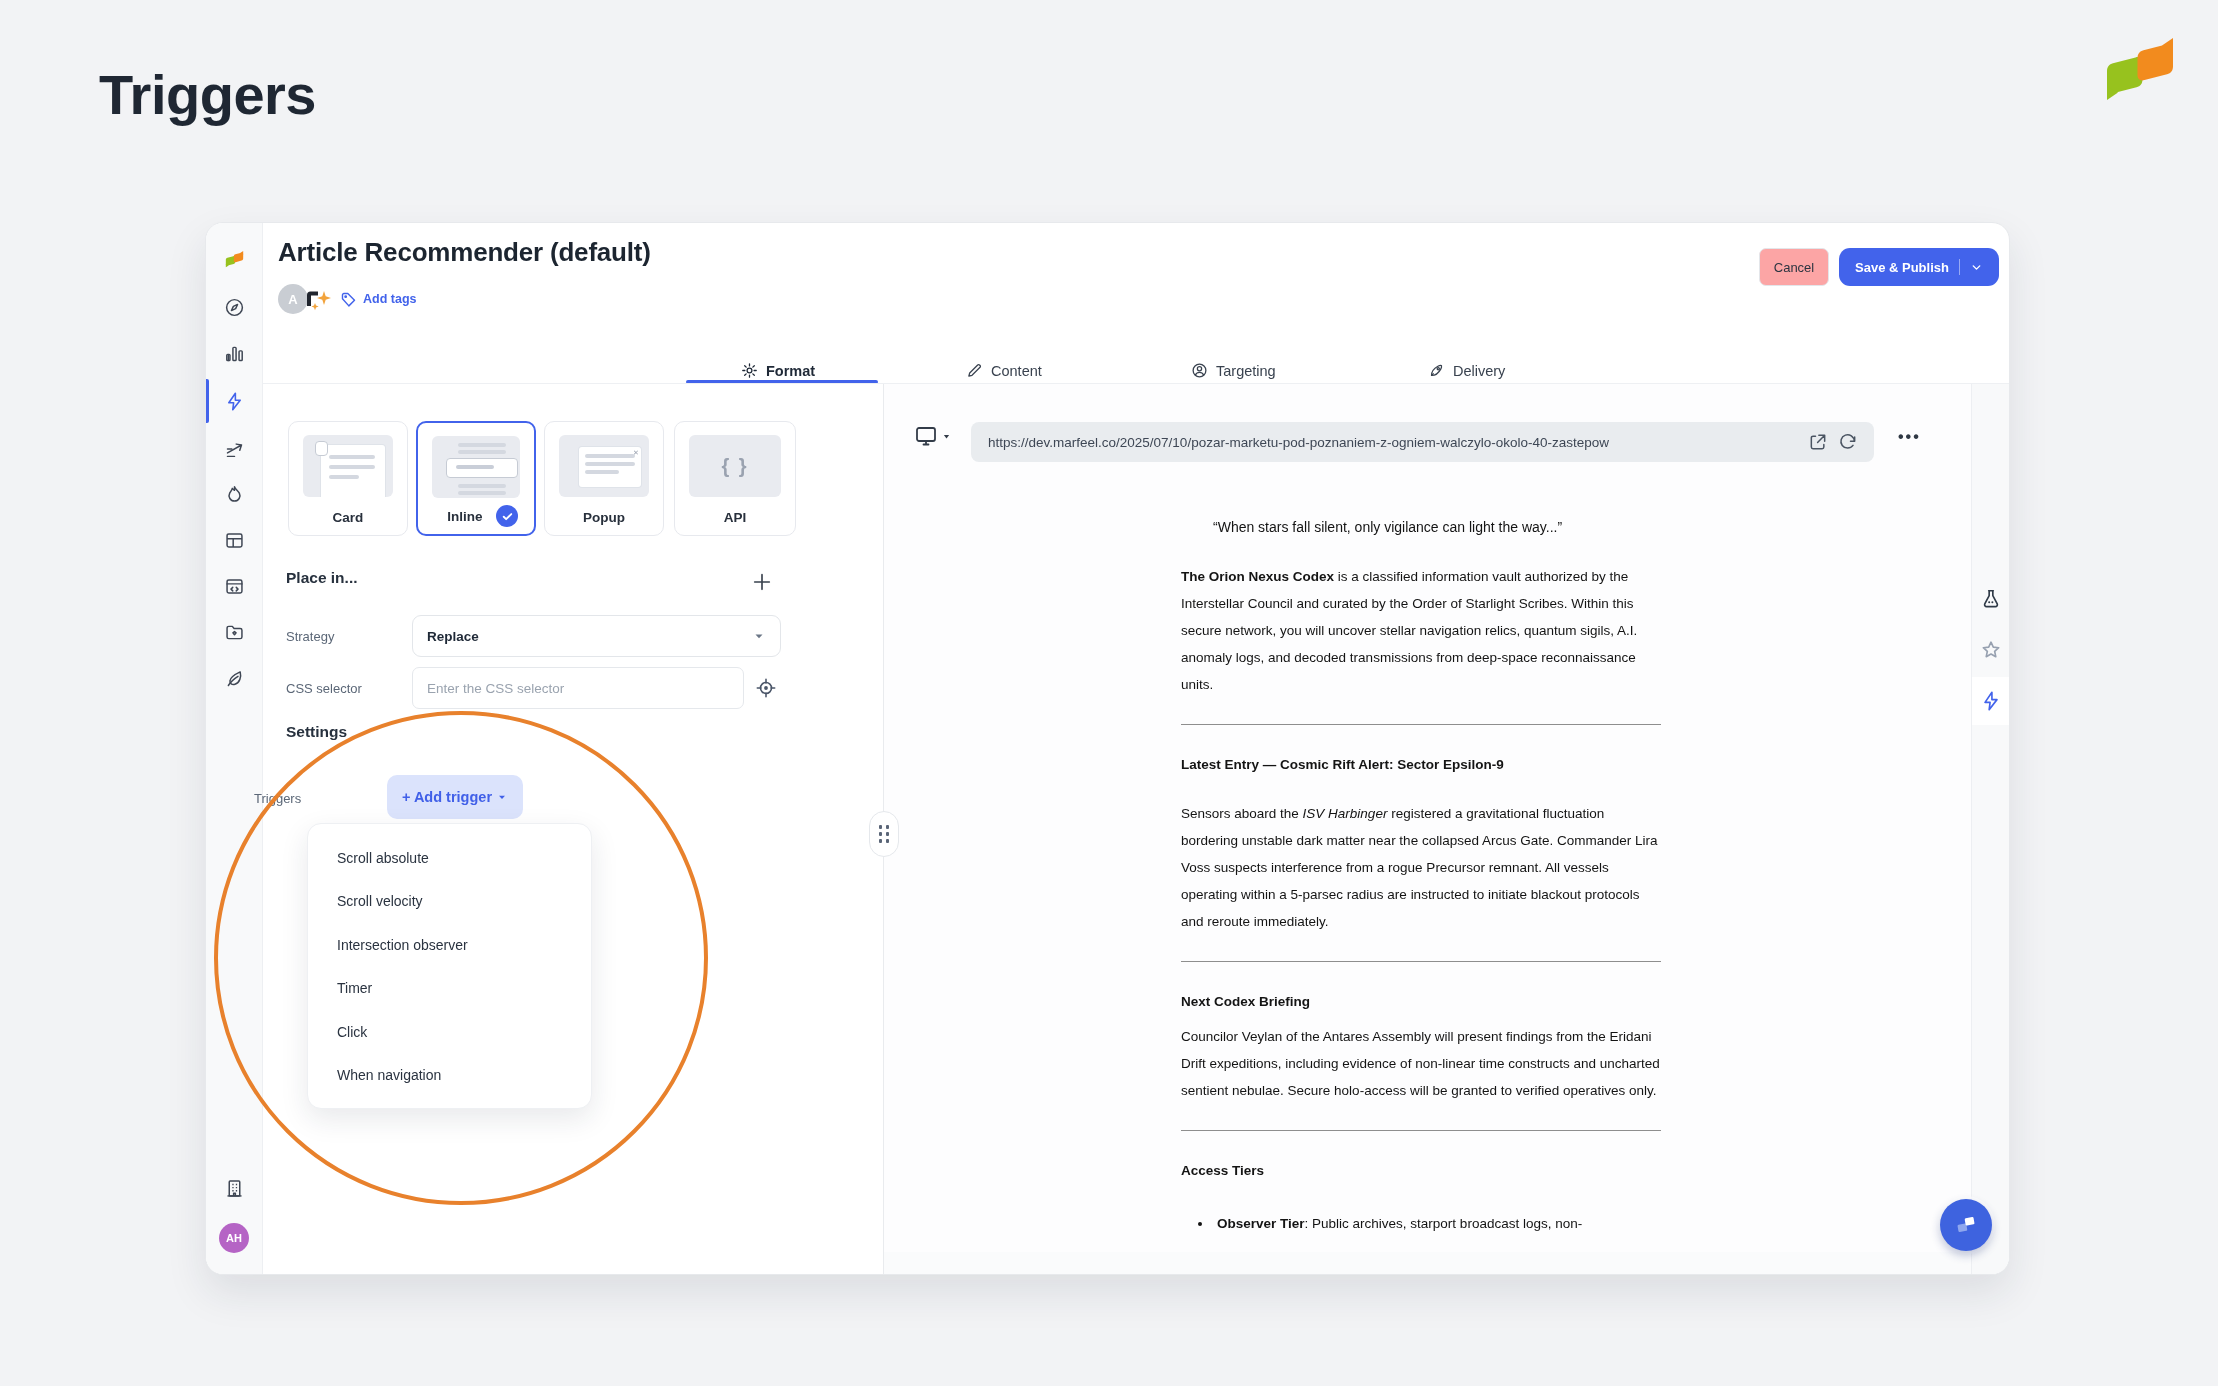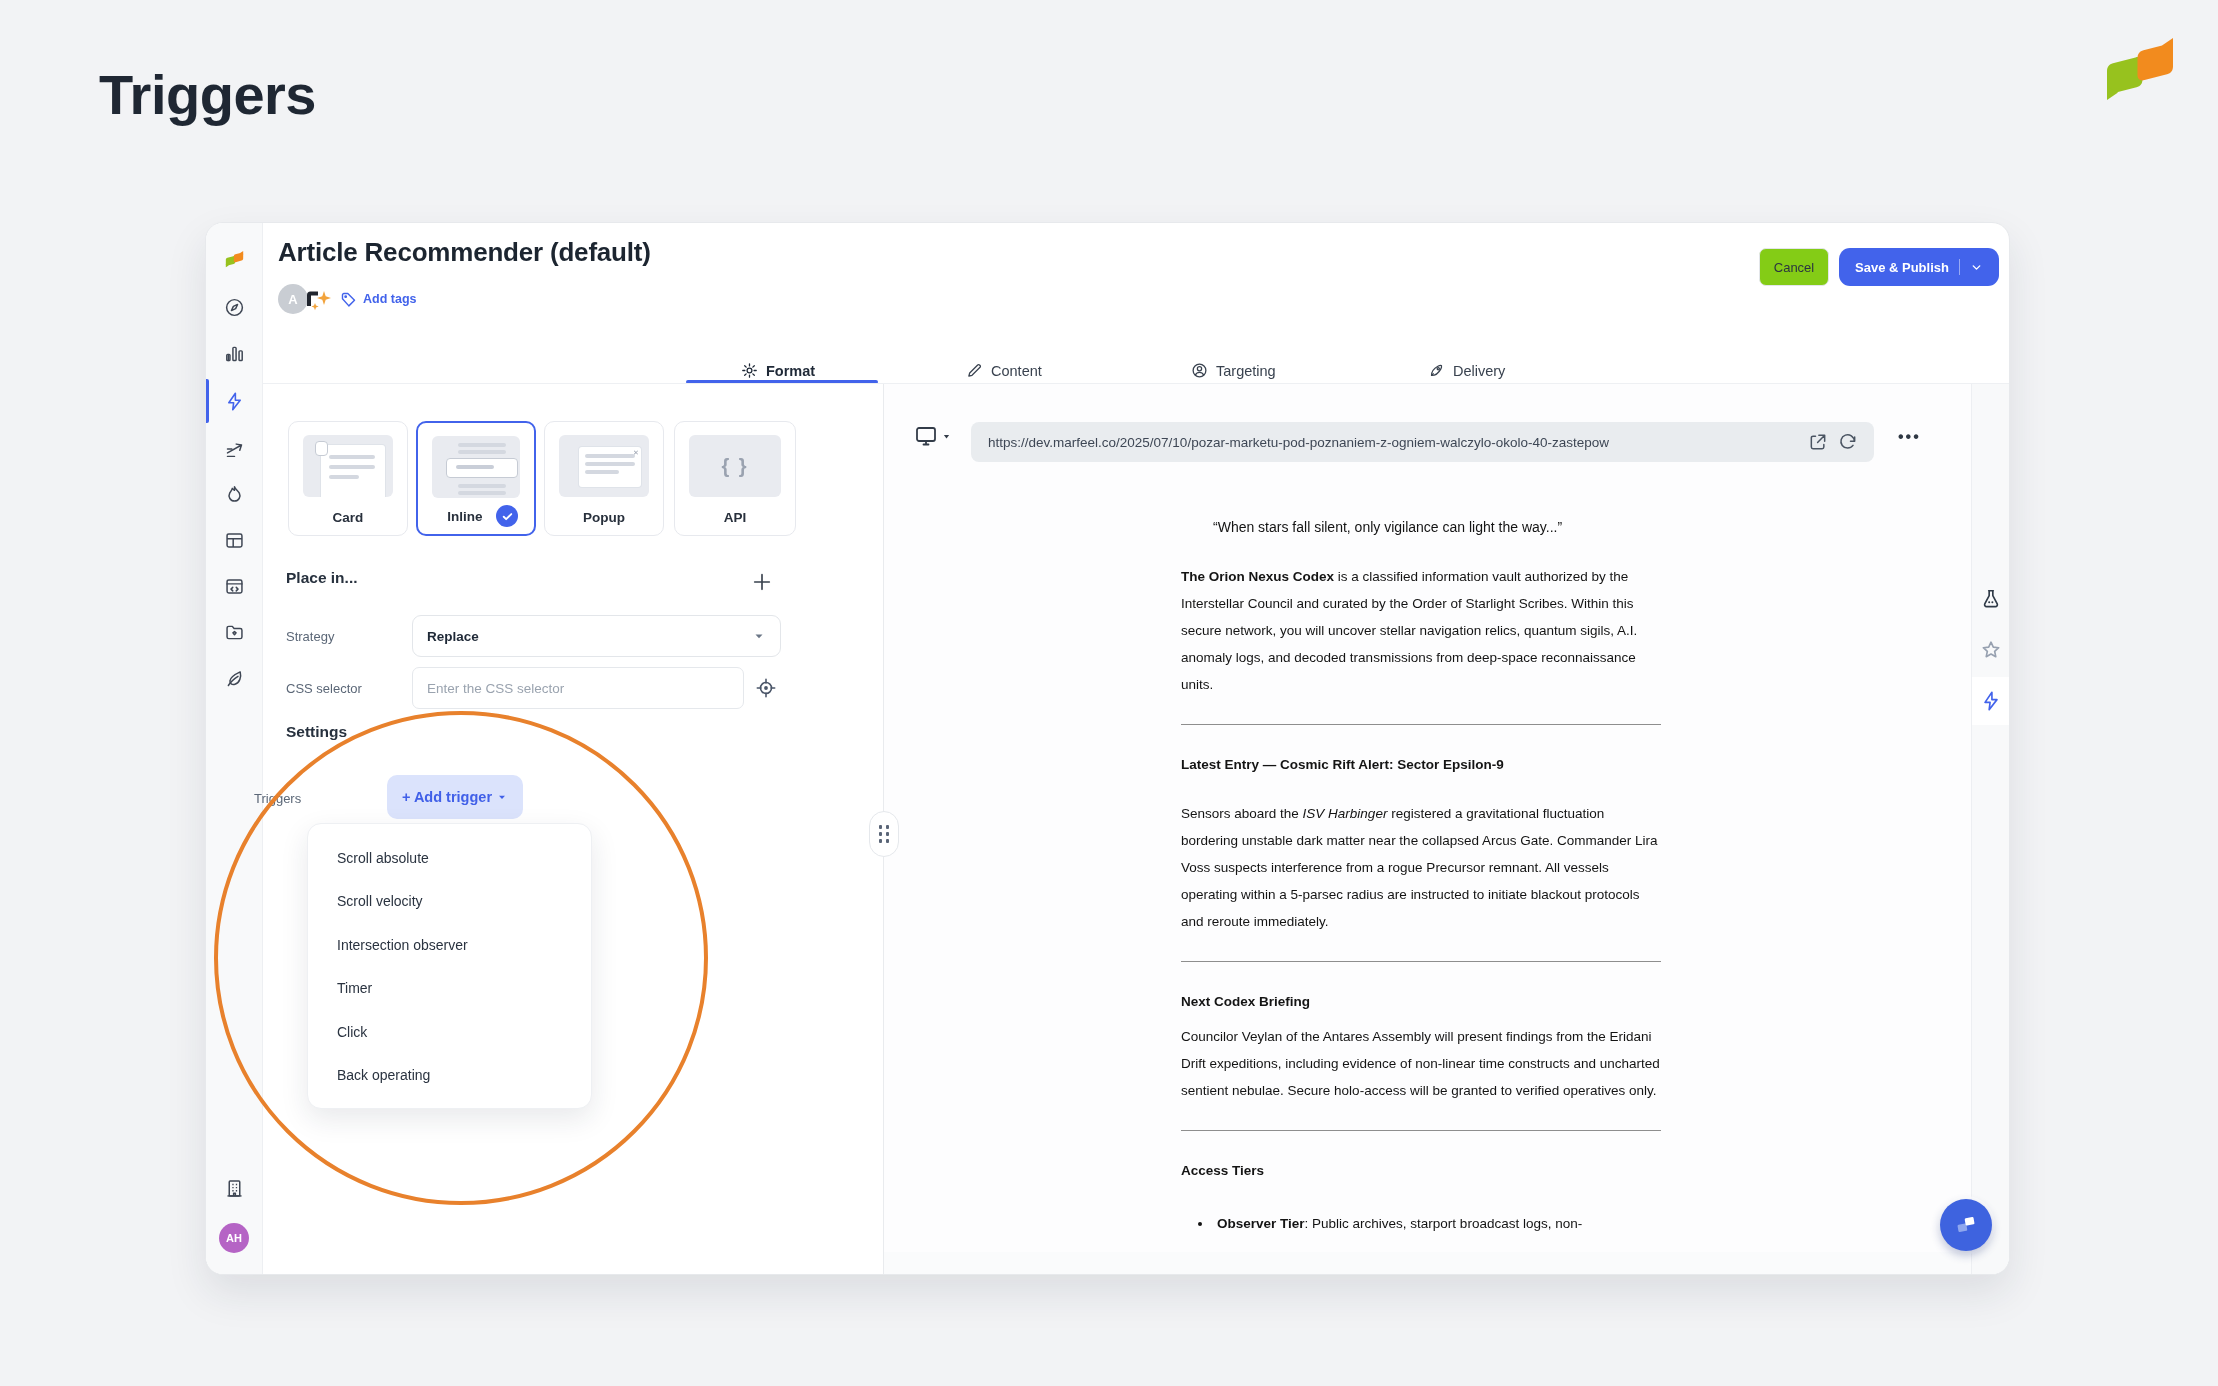--- a/index.html
+++ b/index.html
@@ -20,21 +20,21 @@
   .rail-item.active { color:#4263eb; }
   .rail-active-bar { position:absolute; left:0; top:156px; width:3px; height:44px; background:#4263eb; border-radius:0 2px 2px 0; }
   .rail-avatar { position:absolute; left:13px; top:1000px; width:30px; height:30px; border-radius:50%; background:#b564c5; color:#fff; font-size:11px; font-weight:700; display:flex; align-items:center; justify-content:center; }
 
   
   .win-title { position:absolute; left:72px; top:14px; font-size:26px; font-weight:700; color:#1c2530; letter-spacing:-0.2px; }
   .tag-row { position:absolute; left:72px; top:60px; height:32px; display:flex; align-items:center; gap:8px; }
   .tag-avatar { width:30px; height:30px; border-radius:50%; background:#c9cdd3; color:#fff; font-size:13px; font-weight:700; display:flex; align-items:center; justify-content:center; position:relative; }
   .ai-glyph { margin-left:-14px; width:30px; height:30px; position:relative; }
   .add-tags { display:flex; align-items:center; gap:6px; color:#4263eb; font-size:12.5px; font-weight:700; cursor:pointer; }
-  .btn-cancel { position:absolute; left:1553px; top:25px; width:70px; height:38px; background:#84cc16; border:1px solid #e3e6ea; border-radius:7px; font-size:13px; color:#2b3440; display:flex; align-items:center; justify-content:center; cursor:pointer; font-family:inherit; }
+  .btn-cancel { position:absolute; left:1553px; top:25px; width:70px; height:38px; background:#fca5a5; border:1px solid #e3e6ea; border-radius:7px; font-size:13px; color:#2b3440; display:flex; align-items:center; justify-content:center; cursor:pointer; font-family:inherit; }
   .btn-save { position:absolute; left:1633px; top:25px; width:160px; height:38px; background:#4263eb; border:none; border-radius:11px; font-size:13px; font-weight:600; color:#fff; display:flex; align-items:center; justify-content:center; gap:10px; cursor:pointer; font-family:inherit; }
   .btn-save .divider { width:1px; height:16px; background:rgba(255,255,255,.45); }
 
   
   .tab { position:absolute; top:124px; height:32px; display:flex; align-items:flex-end; gap:8px; font-size:14.5px; color:#39424f; cursor:pointer; }
   .tab svg { width:17px; height:17px; }
   .tab.active { color:#1f2937; font-weight:600; }
   .tab-underline { position:absolute; left:480px; top:157px; width:192px; height:4px; background:#4263eb; border-radius:2px; }
   .tabs-hairline { position:absolute; left:57px; top:160px; right:0; height:1px; background:#eef0f3; }
 
@@ -334,21 +334,21 @@
           <path d="M6 9.5 h12 L12 16 Z"></path>
         </svg>
     </button>
 
     <div class="dropdown">
       <div class="dd-item">Scroll absolute</div>
       <div class="dd-item">Scroll velocity</div>
       <div class="dd-item">Intersection observer</div>
       <div class="dd-item">Timer</div>
       <div class="dd-item">Click</div>
-      <div class="dd-item">Back operating</div>
+      <div class="dd-item">When navigation</div>
     </div>
 
     <div class="ring"></div>
 
     <div class="panel-divider"></div>
     <div class="grip">
       <div class="grip-dots">
           <span></span>
           <span></span>
           <span></span>

